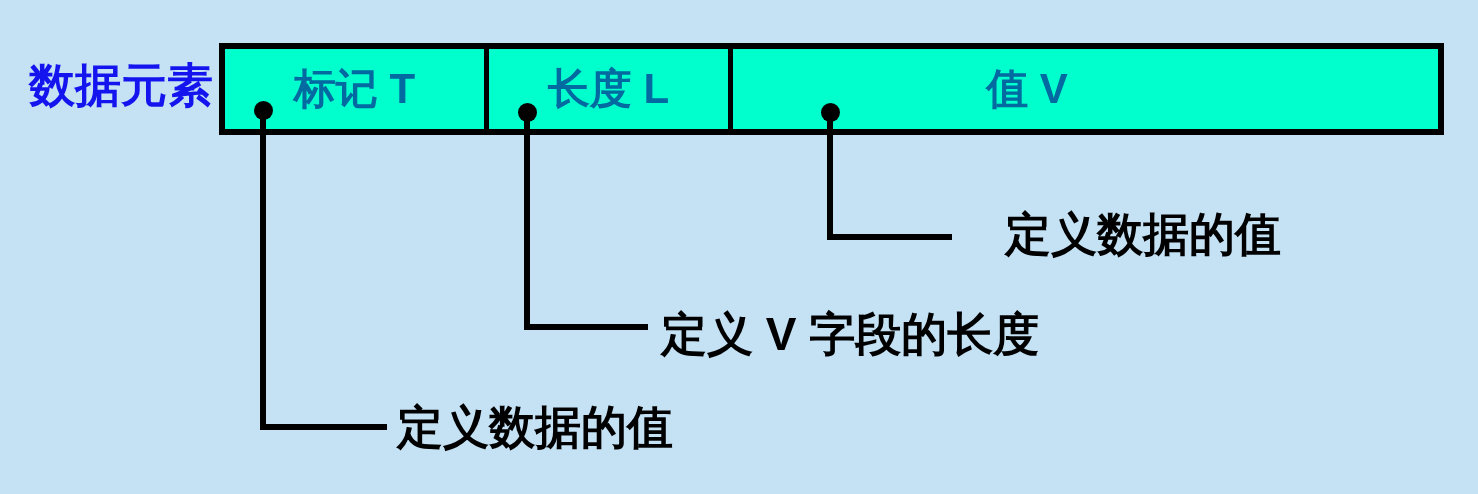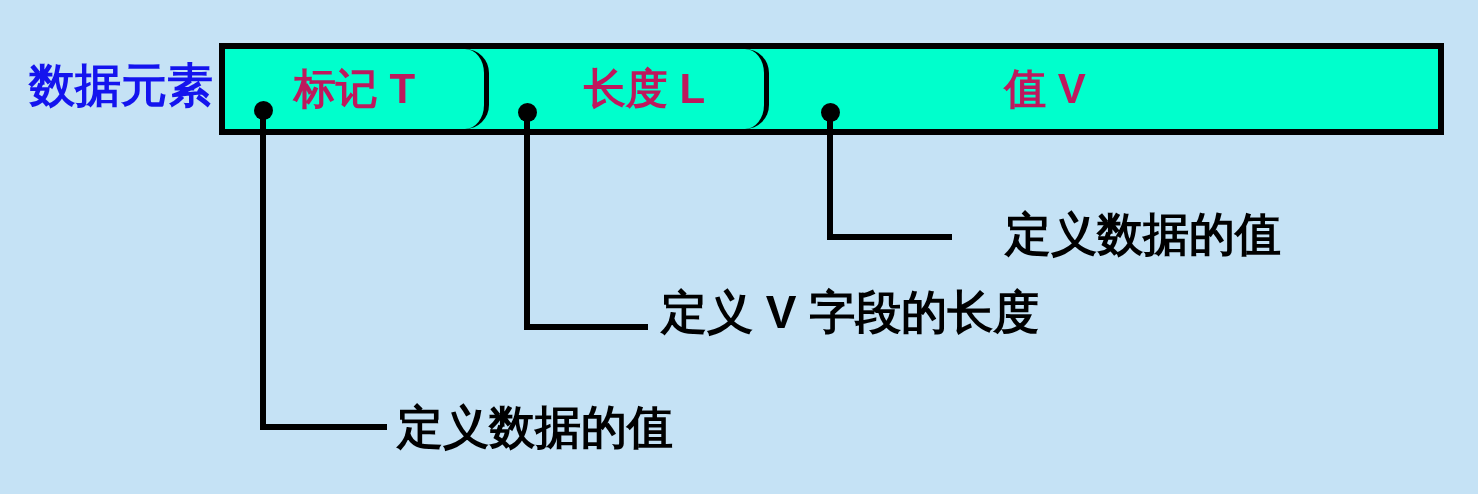--- a/index.html
+++ b/index.html
@@ -37,27 +37,26 @@
     border: 6px solid #000;
     display: flex;
     flex-direction: row;
   }
   .cell {
     display: flex;
     align-items: center;
     justify-content: center;
     font-size: 42px;
     font-weight: bold;
-    color: #be185d;
+    color: #0369a1;
     white-space: nowrap;
     box-sizing: border-box;
-    border-radius: 24px;
   }
   .cell-t { width: 264px; border-right: 5px solid #000; }
-  .cell-l { width: 244px; border-right: 5px solid #000; margin-left: 36px; }
+  .cell-l { width: 244px; border-right: 5px solid #000; }
   .cell-v { flex: 1; padding-right: 117px; }
 
   
   .dot {
     position: absolute;
     width: 19px;
     height: 19px;
     background: #000;
     border-radius: 50%;
     z-index: 3;
@@ -86,21 +85,21 @@
   
   .dot-t   { left: 254px; top: 101px; }
   .vline-t { left: 260px; top: 110px; height: 320px; }
   .hline-t { left: 260px; top: 424px; width: 127px; }
   .ann-t   { left: 397px; top: 404px; }
 
   
   .dot-l   { left: 518px; top: 103px; }
   .vline-l { left: 524px; top: 112px; height: 218px; }
   .hline-l { left: 524px; top: 324px; width: 124px; }
-  .ann-l   { left: 661px; top: 289px; }
+  .ann-l   { left: 661px; top: 311px; }
 
   
   .dot-v   { left: 821px; top: 103px; }
   .vline-v { left: 827px; top: 112px; height: 128px; }
   .hline-v { left: 827px; top: 234px; width: 125px; }
   .ann-v   { left: 969px; top: 211px; margin-left: 36px; }
 </style>
 </head>
 <body>
 

